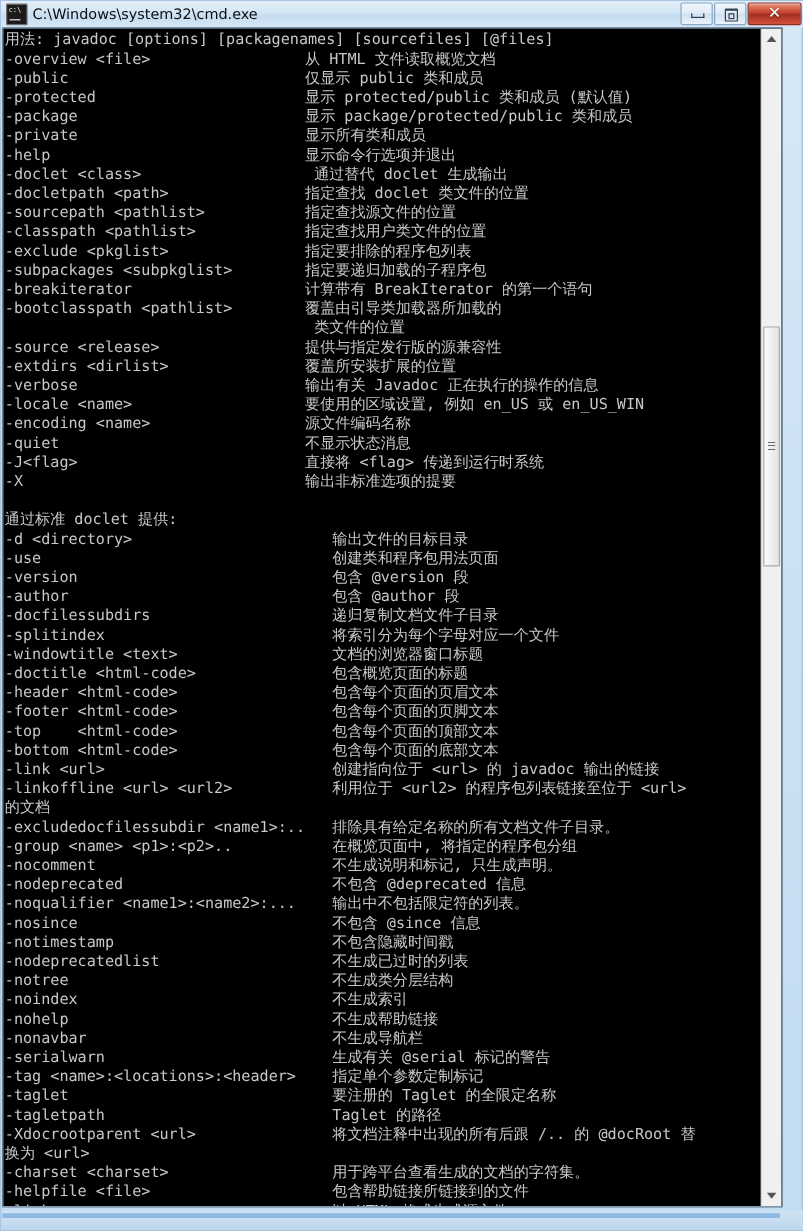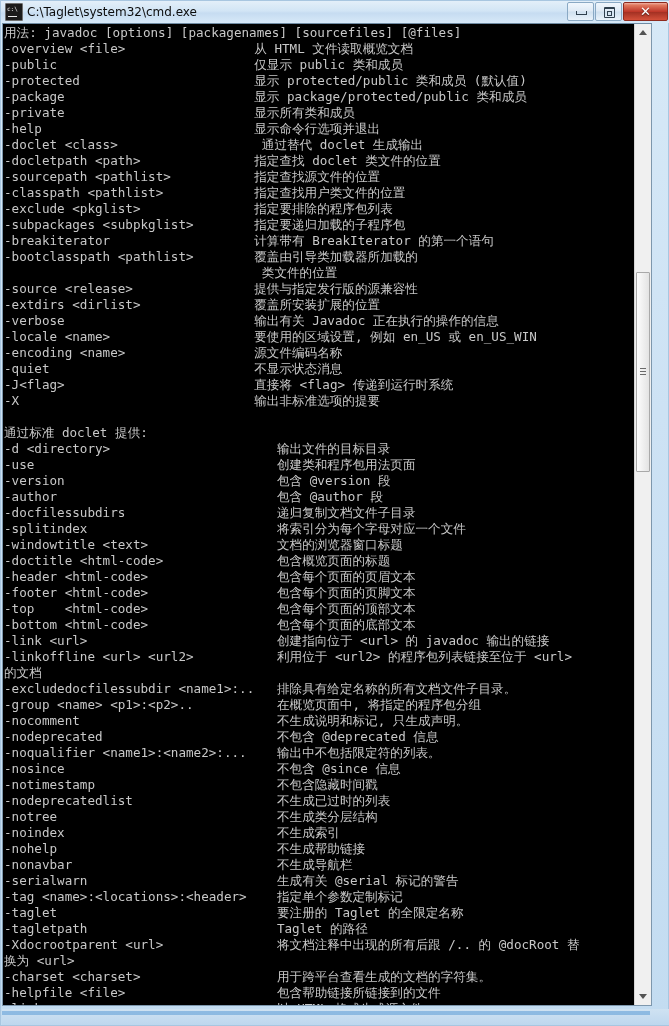--- a/index.html
+++ b/index.html
@@ -241,21 +241,21 @@
     opacity: 0.55;
   }
 </style>
 </head>
 <body>
 
 <div class="window">
 
   <div class="titlebar">
     <div class="title-icon"></div>
-    <div class="title-text">C:\Taglet\system32\cmd.exe</div>
+    <div class="title-text">C:\Windows\system32\cmd.exe</div>
     <div class="title-ghost">                                          </div>
     <div class="title-buttons">
       <div class="tbtn">
         <span class="min-glyph"></span>
       </div>
       <div class="tbtn">
         <span class="max-glyph"></span>
       </div>
       <div class="tbtn close">
         <span class="x-glyph">✕</span>

